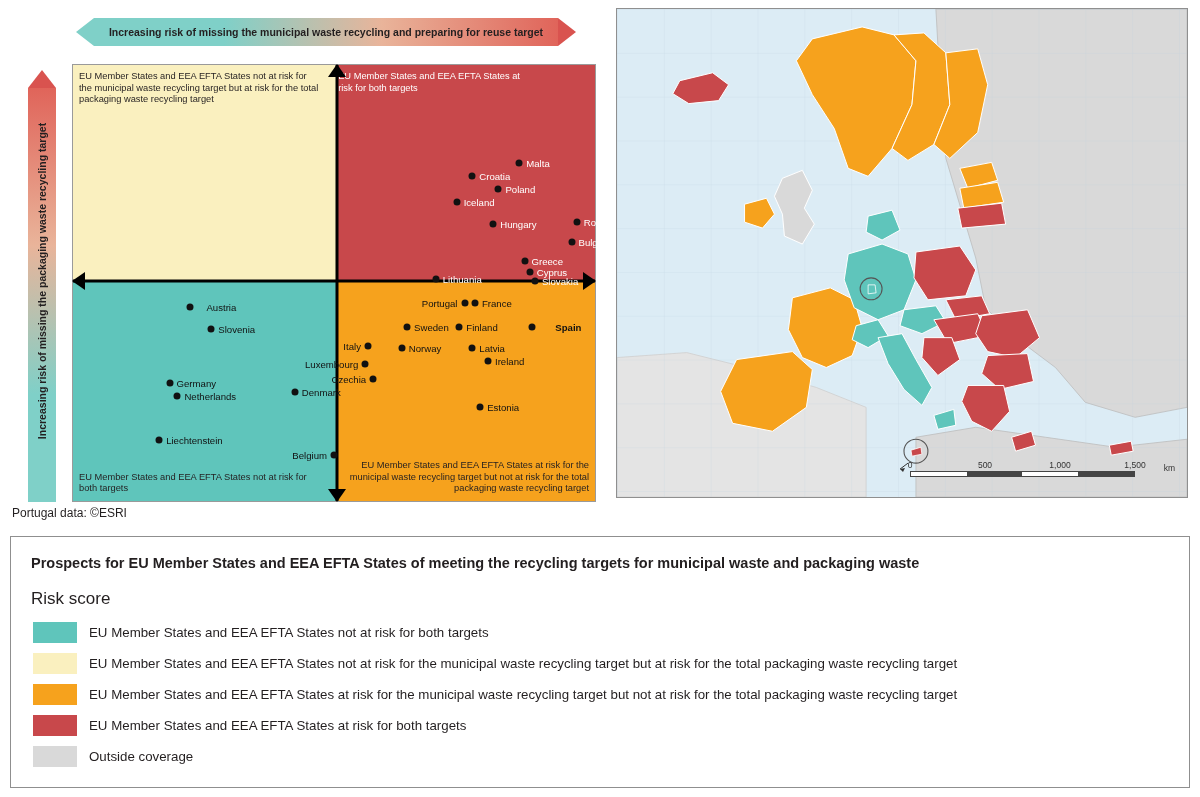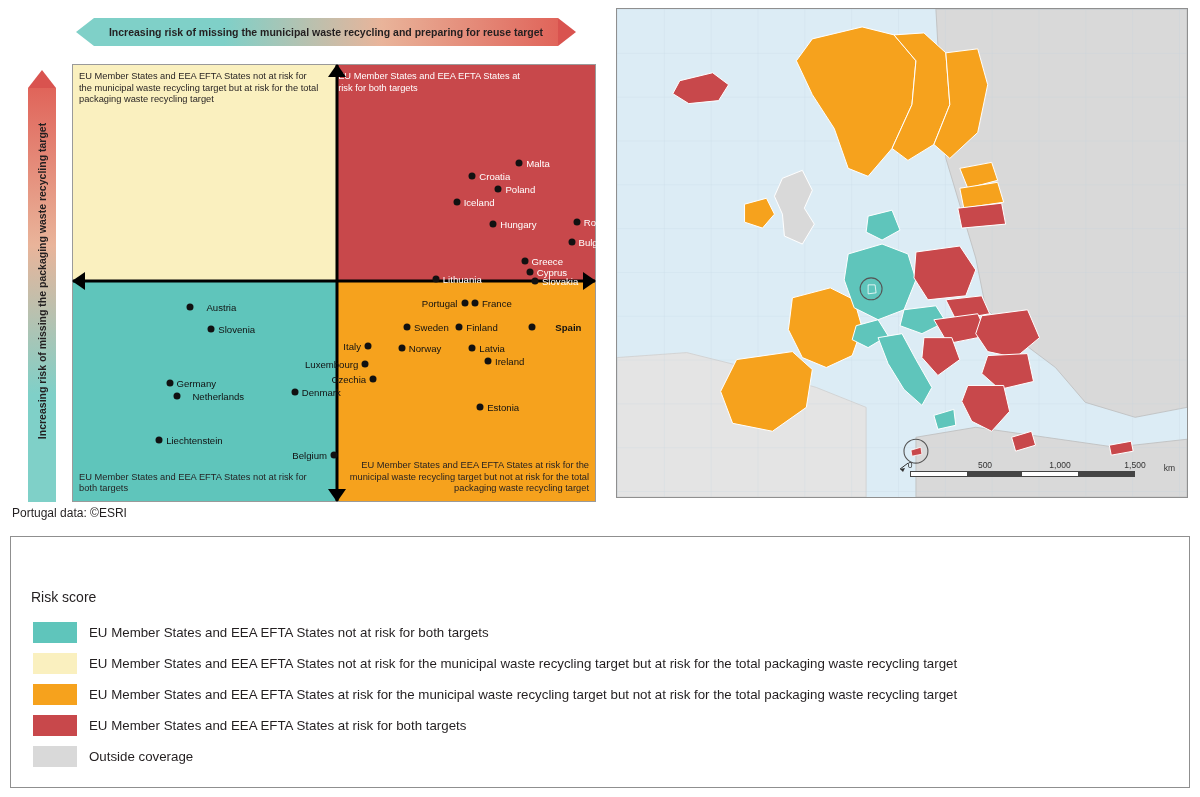--- a/index.html
+++ b/index.html
@@ -106,21 +106,21 @@
     background:linear-gradient(to right,#ffffff 0 25%,#444 25% 50%,#ffffff 50% 75%,#444 75% 100%);}
   #scalebar .tick{position:absolute;bottom:17px;font-size:8.5px;color:#333;transform:translateX(-50%);}
   #scalebar .unit{position:absolute;right:0;bottom:14px;font-size:8.5px;color:#333;}
 
   
   #legend-box{
     position:absolute;left:10px;top:536px;width:1180px;height:252px;
     border:1px solid #8f8f8f;box-sizing:border-box;background:#fff;
   }
   #legend-title{position:absolute;left:20px;top:18px;font-size:14.5px;font-weight:bold;color:#231f20;}
-  #legend-subtitle{position:absolute;left:20px;top:52px;font-size:14px;color:#231f20;}
+  #legend-subtitle{position:absolute;left:20px;top:52px;font-size:17px;color:#231f20;}
   #legend-items{position:absolute;left:22px;top:80px;width:1140px;}
   .legend-row{display:flex;align-items:center;height:31px;}
   .legend-swatch{width:44px;height:21px;margin-right:12px;flex:0 0 auto;}
   .legend-label{font-size:13.3px;color:#231f20;}
 </style>
 </head>
 <body>
 
 <div id="top-area">
 
@@ -206,21 +206,21 @@
           <div class="pt-label left" style="top: 64.5%; right: 43.5%; margin-right: 7px;">Italy</div>
           <div class="pt" style="left: 56%; top: 68.5%;"></div>
           <div class="pt-label left" style="top: 68.5%; right: 44%; margin-right: 7px;">Luxembourg</div>
           <div class="pt" style="left: 57.5%; top: 72%;"></div>
           <div class="pt-label left" style="top: 72%; right: 42.5%; margin-right: 7px;">Czechia</div>
           <div class="pt" style="left: 18.5%; top: 73%;"></div>
           <div class="pt-label" style="top: 73%; left: 18.5%; margin-left: 7px;">Germany</div>
           <div class="pt" style="left: 42.5%; top: 75%;"></div>
           <div class="pt-label" style="top: 75%; left: 42.5%; margin-left: 7px;">Denmark</div>
           <div class="pt" style="left: 20%; top: 76%;"></div>
-          <div class="pt-label" style="top: 76%; left: 20%; margin-left: 15px;">Netherlands</div>
+          <div class="pt-label" style="top: 76%; left: 20%; margin-left: 7px;">Netherlands</div>
           <div class="pt" style="left: 16.5%; top: 86%;"></div>
           <div class="pt-label" style="top: 86%; left: 16.5%; margin-left: 7px;">Liechtenstein</div>
           <div class="pt" style="left: 50%; top: 89.5%;"></div>
           <div class="pt-label left" style="top: 89.5%; right: 50%; margin-right: 7px;">Belgium</div>
         </div>
     </div>
 
   </div>
 
   <div id="reference-data">Portugal data: ©ESRI</div>
@@ -291,20 +291,21 @@
       <div class="tick" style="left:0px">0</div>
       <div class="tick" style="left:75px">500</div>
       <div class="tick" style="left:150px">1,000</div>
       <div class="tick" style="left:225px">1,500</div>
       <div class="unit">km</div>
     </div>
   </div>
 </div>
 
 <div id="legend-box">
+  <div id="legend-title">Prospects for EU Member States and EEA EFTA States of meeting the recycling targets for municipal waste and packaging waste</div>
   <div id="legend-subtitle">Risk score</div>
   <div id="legend-items">
       <div class="legend-row">
         <div class="legend-swatch" style="background: rgb(95, 197, 187);"></div>
         <div class="legend-label">EU Member States and EEA EFTA States not at risk for both targets</div>
       </div>
       <div class="legend-row">
         <div class="legend-swatch" style="background: rgb(250, 240, 191);"></div>
         <div class="legend-label">EU Member States and EEA EFTA States not at risk for the municipal waste recycling target but at risk for the total packaging waste recycling target</div>
       </div>

